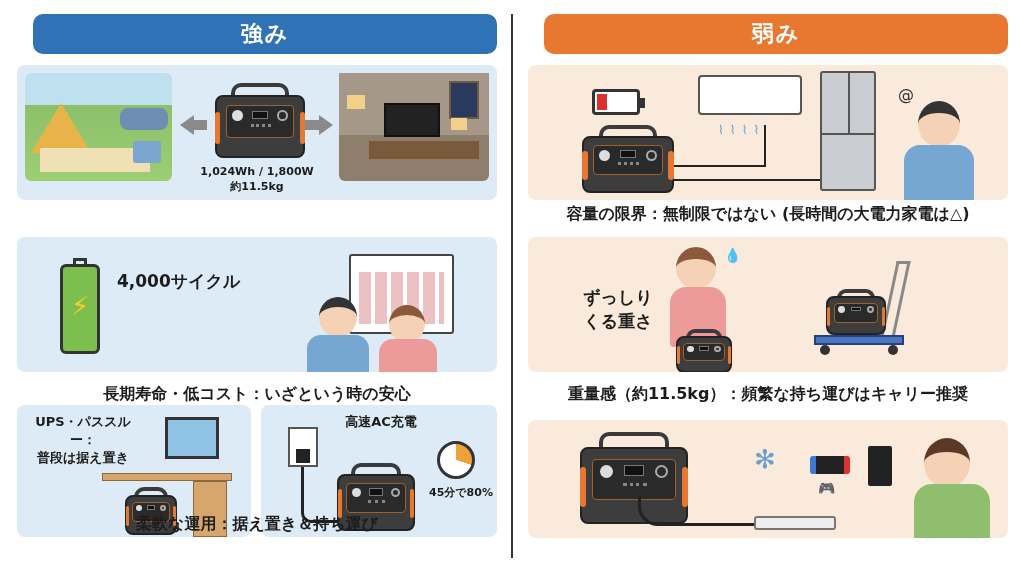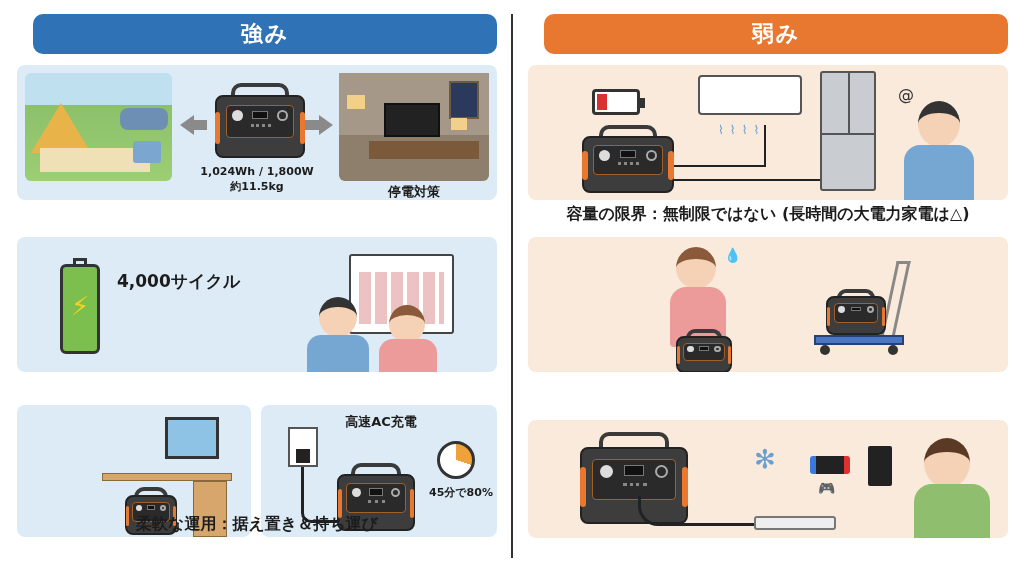--- a/index.html
+++ b/index.html
@@ -80,21 +80,20 @@
     </div>
 
     <div class="scene" style="left:322px;top:8px;width:150px;height:108px;background:#8d7f6c;">
       <div style="position:absolute;left:0;top:0;right:0;height:62px;background:#a59888;"></div>
       <div style="position:absolute;left:110px;top:8px;width:30px;height:38px;background:#2b3a5c;border:2px solid #6b5a44;"></div>
       <div style="position:absolute;left:45px;top:30px;width:56px;height:34px;background:#222;border:2px solid #111;"></div>
       <div style="position:absolute;left:8px;top:22px;width:18px;height:14px;background:#f2d08a;"></div>
       <div style="position:absolute;left:112px;top:45px;width:16px;height:12px;background:#f2d08a;"></div>
       <div style="position:absolute;left:30px;top:68px;width:110px;height:18px;background:#7a5a3a;"></div>
     </div>
-    <div class="lbl" style="left:322px;top:118px;width:150px;font-size:13px;">停電対策</div>
   </div>
 
   <div class="panel" style="left:0;top:223px;width:480px;height:135px;">
     <div style="position:absolute;left:43px;top:27px;width:40px;height:90px;border:3px solid #333;border-radius:6px;background:#7cbf4e;">
       <div style="position:absolute;left:10px;top:-9px;width:14px;height:6px;border:3px solid #333;border-bottom:none;"></div>
       <div style="position:absolute;left:8px;top:24px;font-size:26px;color:#f5d020;">⚡</div>
     </div>
     <div class="lbl" style="left:100px;top:32px;text-align:left;font-size:17px;line-height:25px;">
       <div>4,000サイクル</div>
     </div>
@@ -103,22 +102,27 @@
     </div>
     <div style="position:absolute;left:290px;top:60px;width:62px;height:75px;">
       <div style="position:absolute;left:12px;top:0;width:38px;height:40px;border-radius:50%;background:#f5d2b5;border-top:10px solid #333;"></div>
       <div style="position:absolute;left:0;top:38px;width:62px;height:40px;background:#76a7d3;border-radius:14px 14px 0 0;"></div>
     </div>
     <div style="position:absolute;left:362px;top:68px;width:58px;height:67px;">
       <div style="position:absolute;left:10px;top:0;width:36px;height:38px;border-radius:50%;background:#f5d2b5;border-top:10px solid #8a5a3a;"></div>
       <div style="position:absolute;left:0;top:34px;width:58px;height:36px;background:#ec9a9a;border-radius:14px 14px 0 0;"></div>
     </div>
   </div>
+  <div class="caption" style="top:370px;">長期寿命・低コスト：いざという時の安心</div>
 
   <div class="panel" style="left:0;top:391px;width:234px;height:132px;">
+    <div class="lbl" style="left:6px;top:8px;width:120px;font-size:13px;line-height:18px;">
+      <div>UPS・パススルー：</div>
+      <div>普段は据え置き</div>
+    </div>
     <div style="position:absolute;left:148px;top:12px;width:54px;height:42px;background:#8fc3e6;border:3px solid #333;"></div>
     <div style="position:absolute;left:85px;top:68px;width:130px;height:8px;background:#d6a66c;border:1px solid #8a6a3a;"></div>
     <div style="position:absolute;left:176px;top:76px;width:34px;height:56px;background:#d6a66c;border:1px solid #8a6a3a;"></div>
     <div class="ps" style="left:108px;top:82px;width:52px;height:48px;">
       <div class="handle"></div>
         <div class="body">
           <div class="side l"></div>
           <div class="side r"></div>
           <div class="panelface">
             <div class="knob"></div>
@@ -185,20 +189,24 @@
     </div>
     <div style="position:absolute;left:370px;top:20px;font-size:16px;color:#333;">@</div>
     <div style="position:absolute;left:376px;top:36px;width:70px;height:100px;">
       <div style="position:absolute;left:14px;top:0;width:42px;height:46px;border-radius:50%;background:#f5d2b5;border-top:12px solid #333;"></div>
       <div style="position:absolute;left:0;top:44px;width:70px;height:56px;background:#76a7d3;border-radius:16px 16px 0 0;"></div>
     </div>
   </div>
   <div class="caption" style="top:190px;">容量の限界：無制限ではない (長時間の大電力家電は△)</div>
 
   <div class="panel" style="left:0;top:223px;width:480px;height:135px;">
+    <div class="lbl" style="left:50px;top:48px;width:80px;font-size:17px;line-height:24px;">
+      <div>ずっしり</div>
+      <div>くる重さ</div>
+    </div>
     <div style="position:absolute;left:134px;top:10px;width:80px;height:125px;">
       <div style="position:absolute;left:14px;top:0;width:40px;height:42px;border-radius:50%;background:#f5d2b5;border-top:12px solid #8a5a3a;"></div>
       <div style="position:absolute;left:8px;top:40px;width:56px;height:60px;background:#ec9a9a;border-radius:16px 16px 4px 4px;"></div>
       <div style="position:absolute;left:26px;top:98px;width:40px;height:27px;background:#7aa6cf;"></div>
     </div>
     <div style="position:absolute;left:196px;top:10px;font-size:14px;color:#4a90d0;">💧</div>
     <div class="ps" style="left:148px;top:92px;width:56px;height:44px;">
       <div class="handle"></div>
         <div class="body">
           <div class="side l"></div>
@@ -220,20 +228,21 @@
           <div class="side l"></div>
           <div class="side r"></div>
           <div class="panelface">
             <div class="knob"></div>
             <div class="screen"></div>
             <div class="knob2"></div>
           </div>
         </div>
     </div>
   </div>
+  <div class="caption" style="top:370px;">重量感（約11.5kg）：頻繁な持ち運びはキャリー推奨</div>
 
   <div class="panel" style="left:0;top:406px;width:480px;height:118px;">
     <div class="ps" style="left:52px;top:12px;width:108px;height:92px;">
       <div class="handle"></div>
         <div class="body">
           <div class="side l"></div>
           <div class="side r"></div>
           <div class="panelface">
             <div class="knob"></div>
             <div class="screen"></div>

